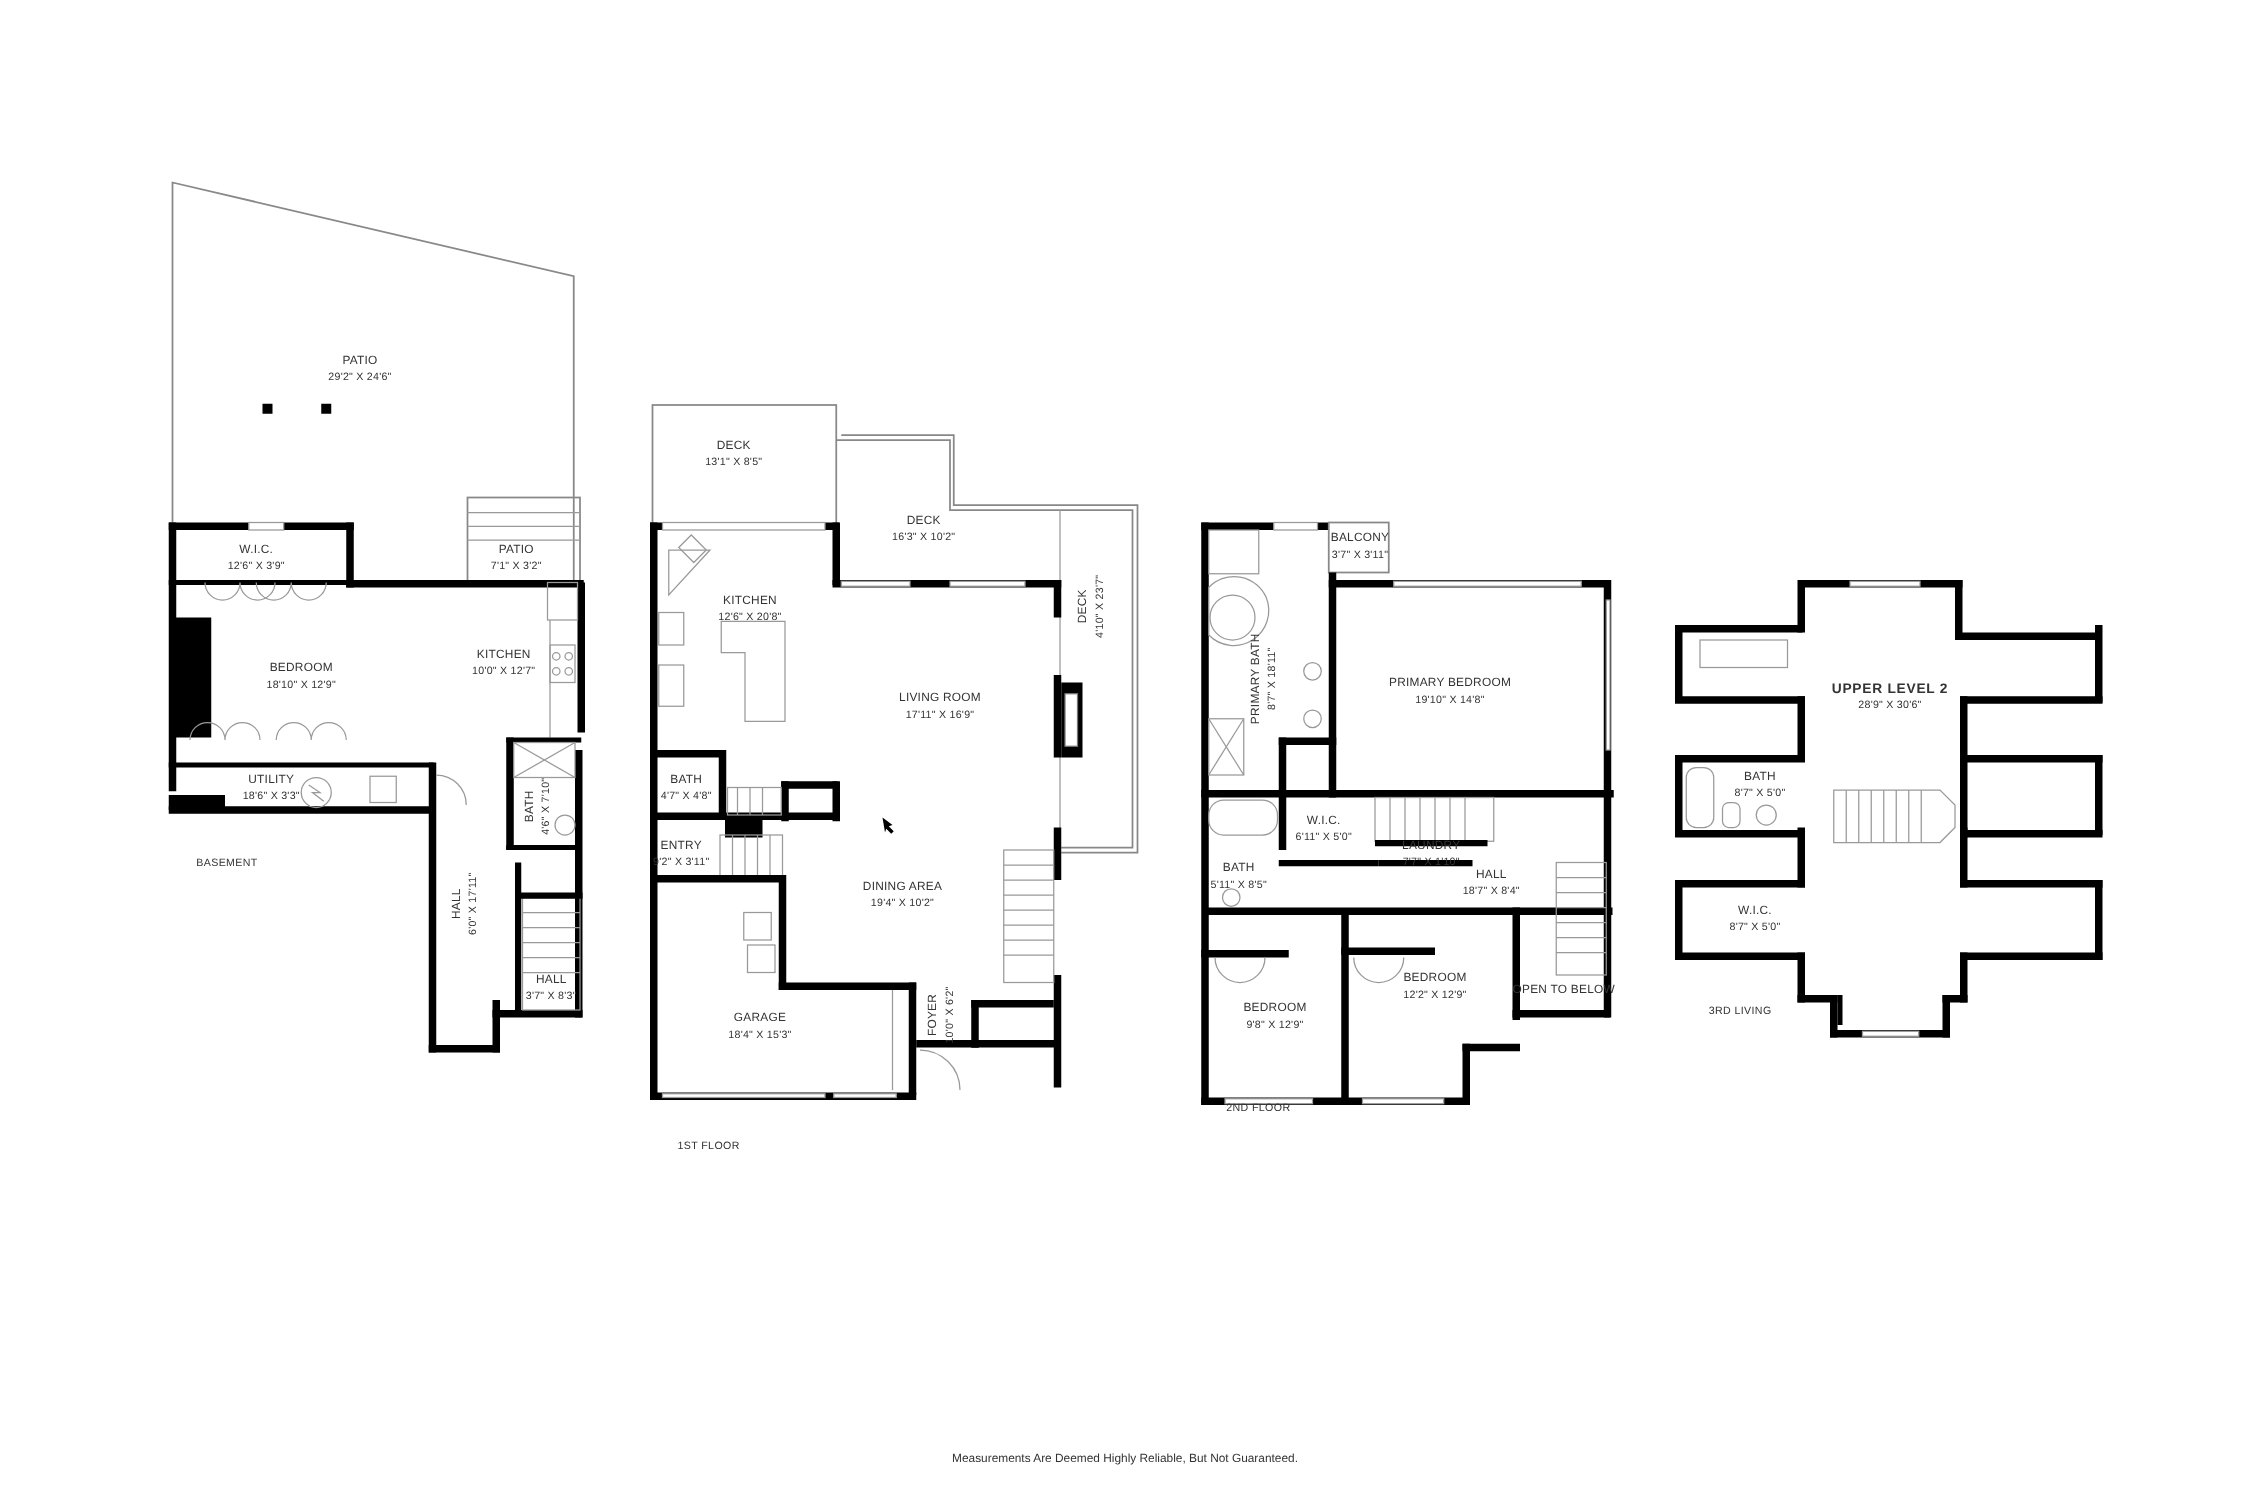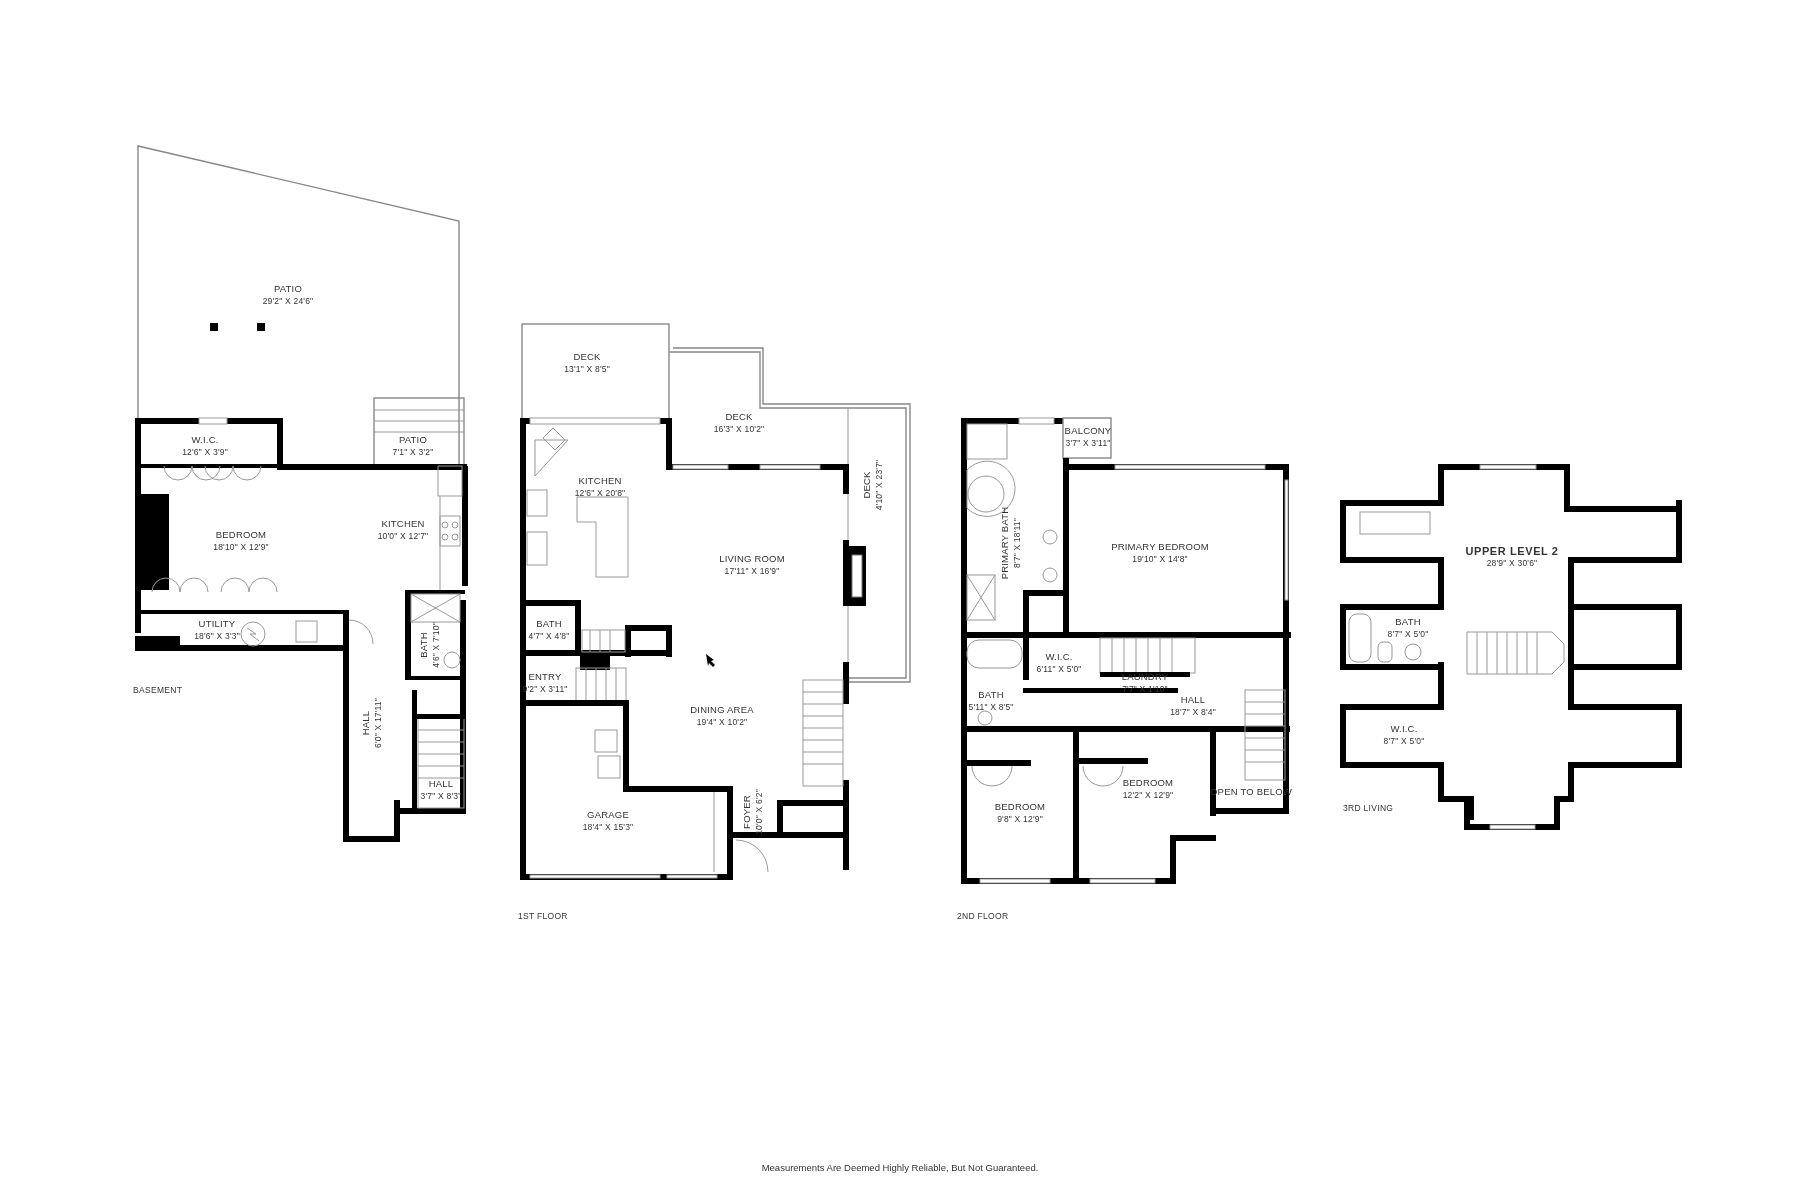--- a/index.html
+++ b/index.html
@@ -6,21 +6,21 @@
   body { width:1800px; height:1200px; position:relative; overflow:hidden; font-family:"Liberation Sans", "DejaVu Sans", sans-serif; }
   svg.plan { position:absolute; left:0; top:0; width:1800px; height:1200px; }
   .wall { fill:#000; }
   .thin { fill:none; stroke:#888; stroke-width:1.4; }
   .thin2 { fill:none; stroke:#999; stroke-width:1; }
   .lbl { position:absolute; text-align:center; color:#333; font-size:9px; line-height:12px; white-space:nowrap; transform:translate(-50%,-50%); letter-spacing:0.2px; }
   .lbl .n { display:block; font-size:9.5px; }
   .lbl .d { display:block; font-size:8.5px; }
   .lbl.big .n { font-size:11px; font-weight:bold; letter-spacing:0.6px; }
   .lbl.rot { transform:translate(-50%,-50%) rotate(-90deg); }
-  .floorname { position:absolute; font-size:8.5px; color:#333; letter-spacing:0.3px; white-space:nowrap; }
+  .floorname { position:absolute; font-size:8.5px; color:#333; letter-spacing:0.3px; white-space:nowrap;margin-left:24px; }
   .footer { position:absolute; left:50%; top:1167px; transform:translate(-50%,-50%); font-size:9.5px; color:#333; white-space:nowrap; }
 </style>
 </head>
 <body>
 
 <svg class="plan" viewBox="0 0 1800 1200" xmlns="http://www.w3.org/2000/svg">
 
   <g>
 
     <polyline class="thin" points="138,418 138,146 459,221 459,468"></polyline>
@@ -392,21 +392,21 @@
     <span class="n">BEDROOM</span>
     <span class="d">9'8" X 12'9"</span>
   </div>
 <div class="lbl" style="left:1148px;top:789px">
     <span class="n">BEDROOM</span>
     <span class="d">12'2" X 12'9"</span>
   </div>
 <div class="lbl" style="left:1251px;top:792px">
     <span class="n">OPEN TO BELOW</span>
   </div>
-<div class="floorname" style="left:957px;top:911px">2ND FLOOR</div>
+<div class="floorname" style="left:957px;top:881px">2ND FLOOR</div>
 
 <div class="lbl big" style="left:1512px;top:557px">
     <span class="n">UPPER LEVEL 2</span>
     <span class="d">28'9" X 30'6"</span>
   </div>
 <div class="lbl" style="left:1408px;top:628px">
     <span class="n">BATH</span>
     <span class="d">8'7" X 5'0"</span>
   </div>
 <div class="lbl" style="left:1404px;top:735px">

